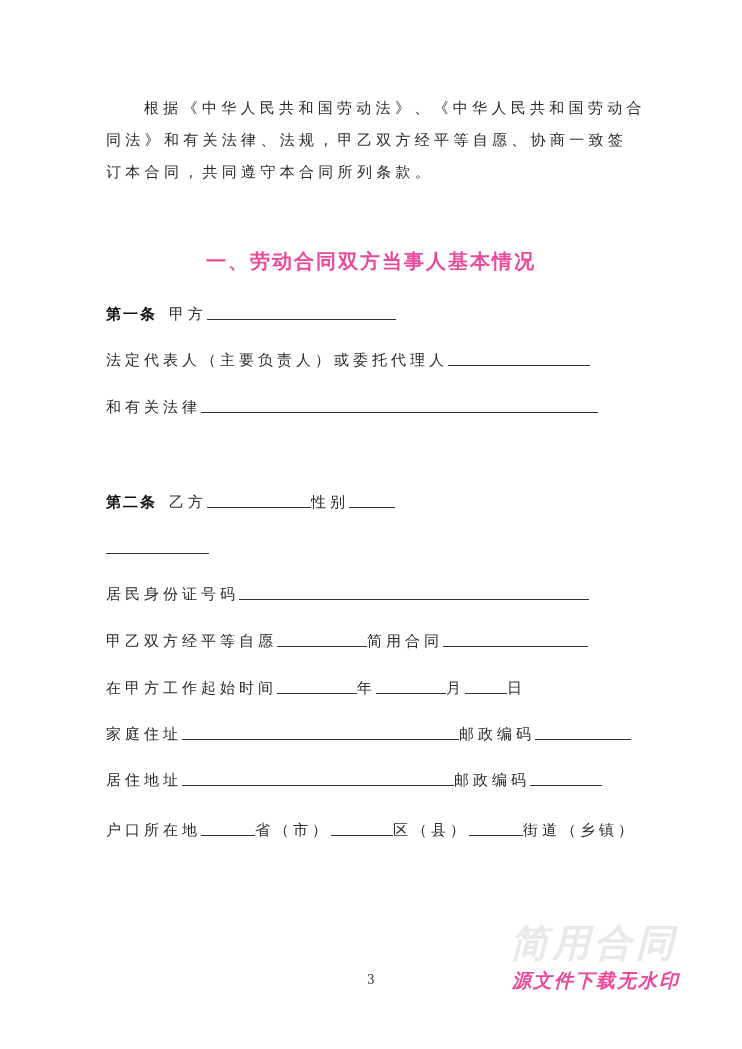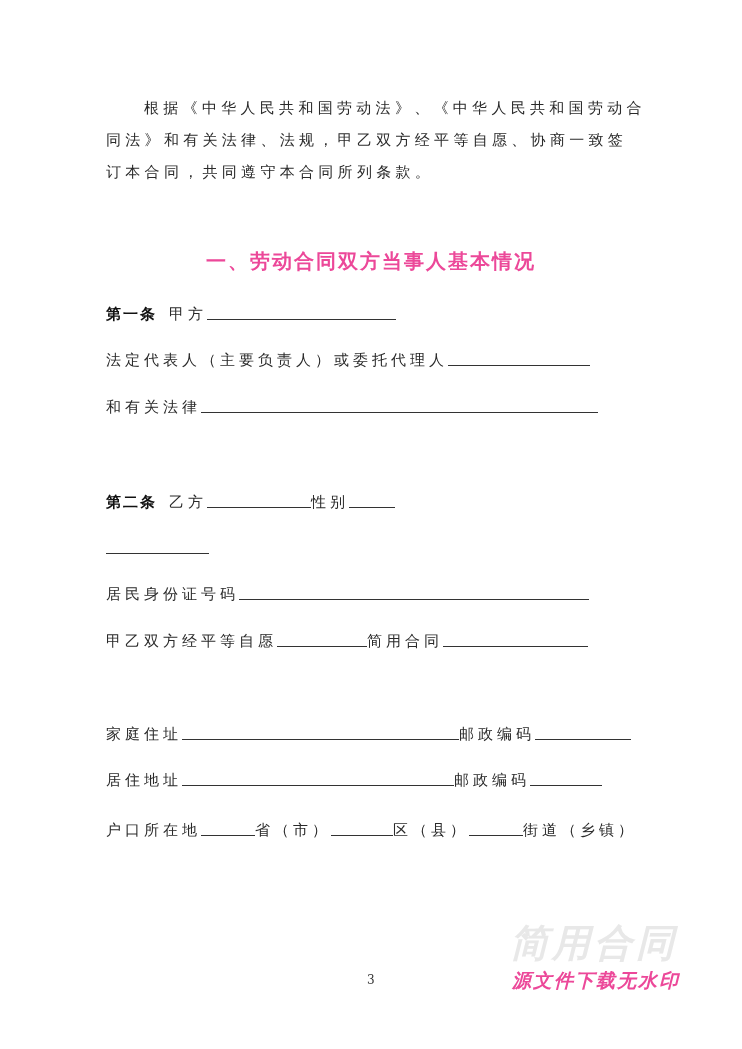--- a/index.html
+++ b/index.html
@@ -92,20 +92,29 @@
     <span class="blank" style="width:350px;"></span>
   </div>
 
   <div class="row" style="top:627px;">
     <span>甲乙双方经平等自愿</span>
     <span class="blank" style="width:90px;"></span>
     <span>简用合同</span>
     <span class="blank" style="width:145px;"></span>
   </div>
 
+  <div class="row" style="top:674px;">
+    <span>在甲方工作起始时间</span>
+    <span class="blank" style="width:80px;"></span>
+    <span>年</span>
+    <span class="blank" style="width:70px;"></span>
+    <span>月</span>
+    <span class="blank" style="width:42px;"></span>
+    <span>日</span>
+  </div>
 
   <div class="row" style="top:720px;">
     <span>家庭住址</span>
     <span class="blank" style="width:277px;"></span>
     <span>邮政编码</span>
     <span class="blank" style="width:96px;"></span>
   </div>
 
   <div class="row" style="top:766px;">
     <span>居住地址</span>

